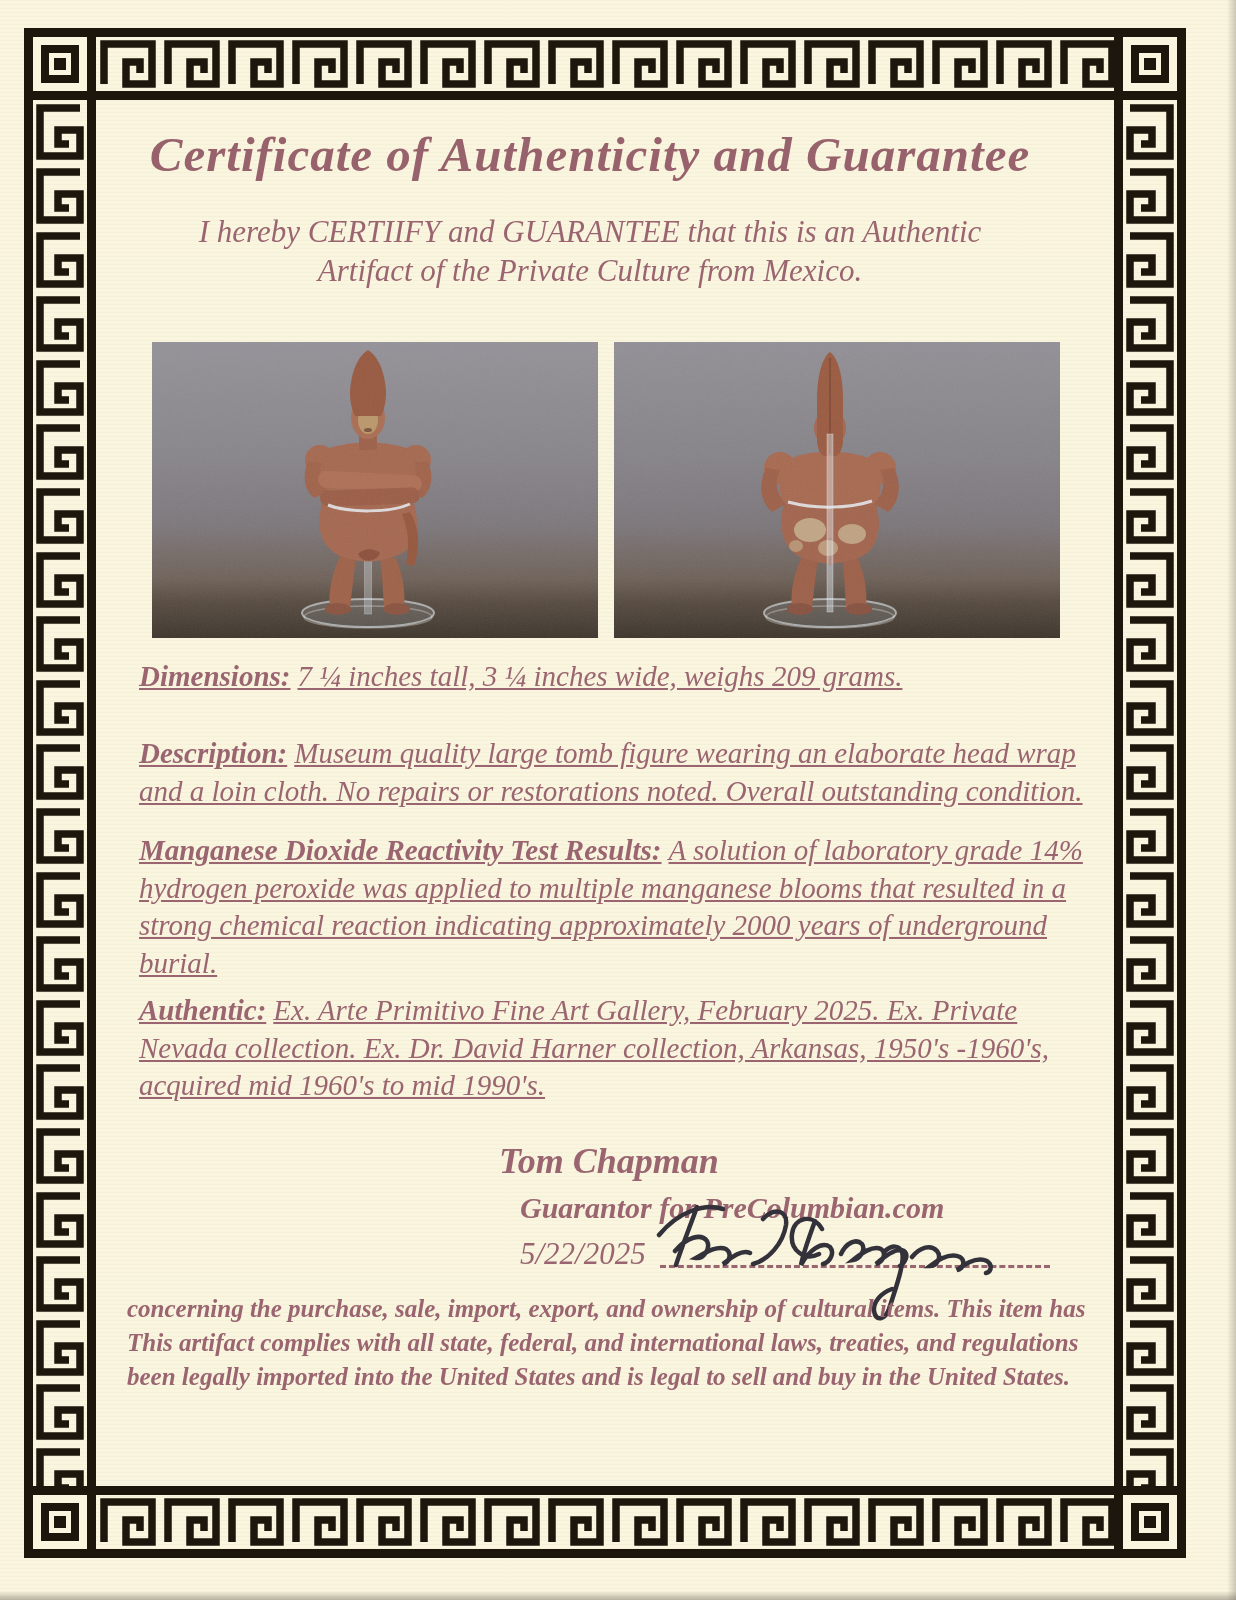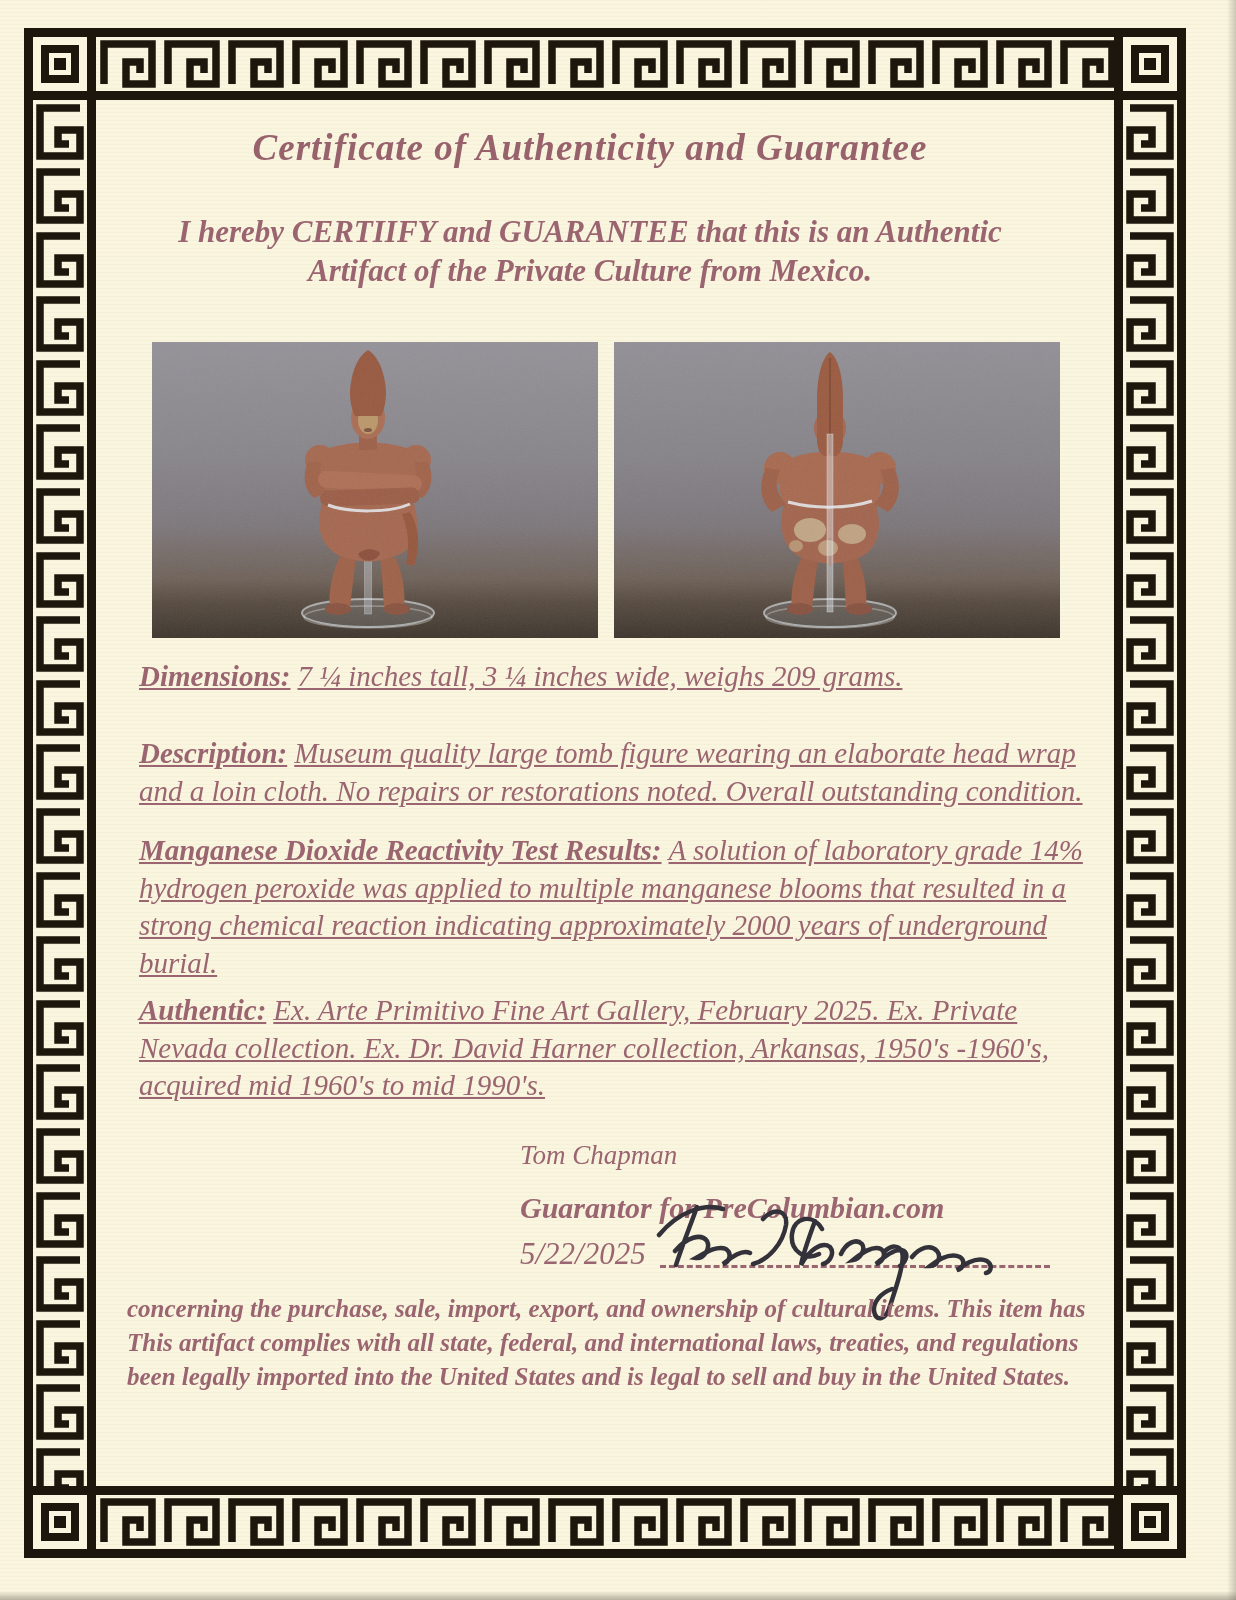--- a/index.html
+++ b/index.html
@@ -11,40 +11,40 @@
       repeating-linear-gradient(180deg, rgba(190,178,120,0.07) 0 1px, rgba(0,0,0,0) 1px 4px),
       #f9f5df;
     overflow:hidden;
     font-family:"Liberation Serif", serif;
     font-style:italic;
     color:#9a6570;
   }
   .frame{position:absolute;left:24px;top:28px;}
   .title{
     position:absolute;top:126px;left:70px;width:1040px;
-    text-align:center;font-size:37px;font-weight:bold;letter-spacing:1px;
+    text-align:center;font-size:49px;font-weight:bold;letter-spacing:1px;
     white-space:nowrap;color:#97626c;
   }
   .statement{
     position:absolute;top:212px;left:70px;width:1040px;
-    text-align:center;font-size:31px;font-weight:bold;line-height:39px;
+    text-align:center;font-size:31px;font-weight:normal;line-height:39px;
   }
   .statement div{white-space:nowrap;}
   .photos{position:absolute;top:342px;left:152px;display:flex;gap:16px;}
   .photo{width:446px;height:296px;overflow:hidden;}
   .sec{
     position:absolute;left:127px;width:965px;
     font-size:29px;line-height:37.5px;margin:12px;text-decoration:underline;
   }
   .sec .lbl{font-weight:bold;padding-right:7px;}
   .sec-dimensions{top:646px;}
   .sec-description{top:723px;}
   .sec-manganese{top:820px;}
   .sec-provenance{top:980px;}
-  .sig-name{position:absolute;left:520px;top:1140px;font-size:27px;font-weight:normal;}
+  .sig-name{position:absolute;left:499px;top:1140px;font-size:36px;font-weight:bold;}
   .sig-role{position:absolute;left:520px;top:1191px;font-size:30px;font-weight:bold;}
   .date-row{
     position:absolute;left:520px;top:1236px;width:530px;
     display:flex;align-items:flex-end;font-size:31px;
   }
   .date-row .dash{
     flex:1;height:6px;margin-left:14px;margin-bottom:4px;
     border-bottom:3px dashed #9a6570;
   }
   .signature-svg{position:absolute;left:645px;top:1183px;}

